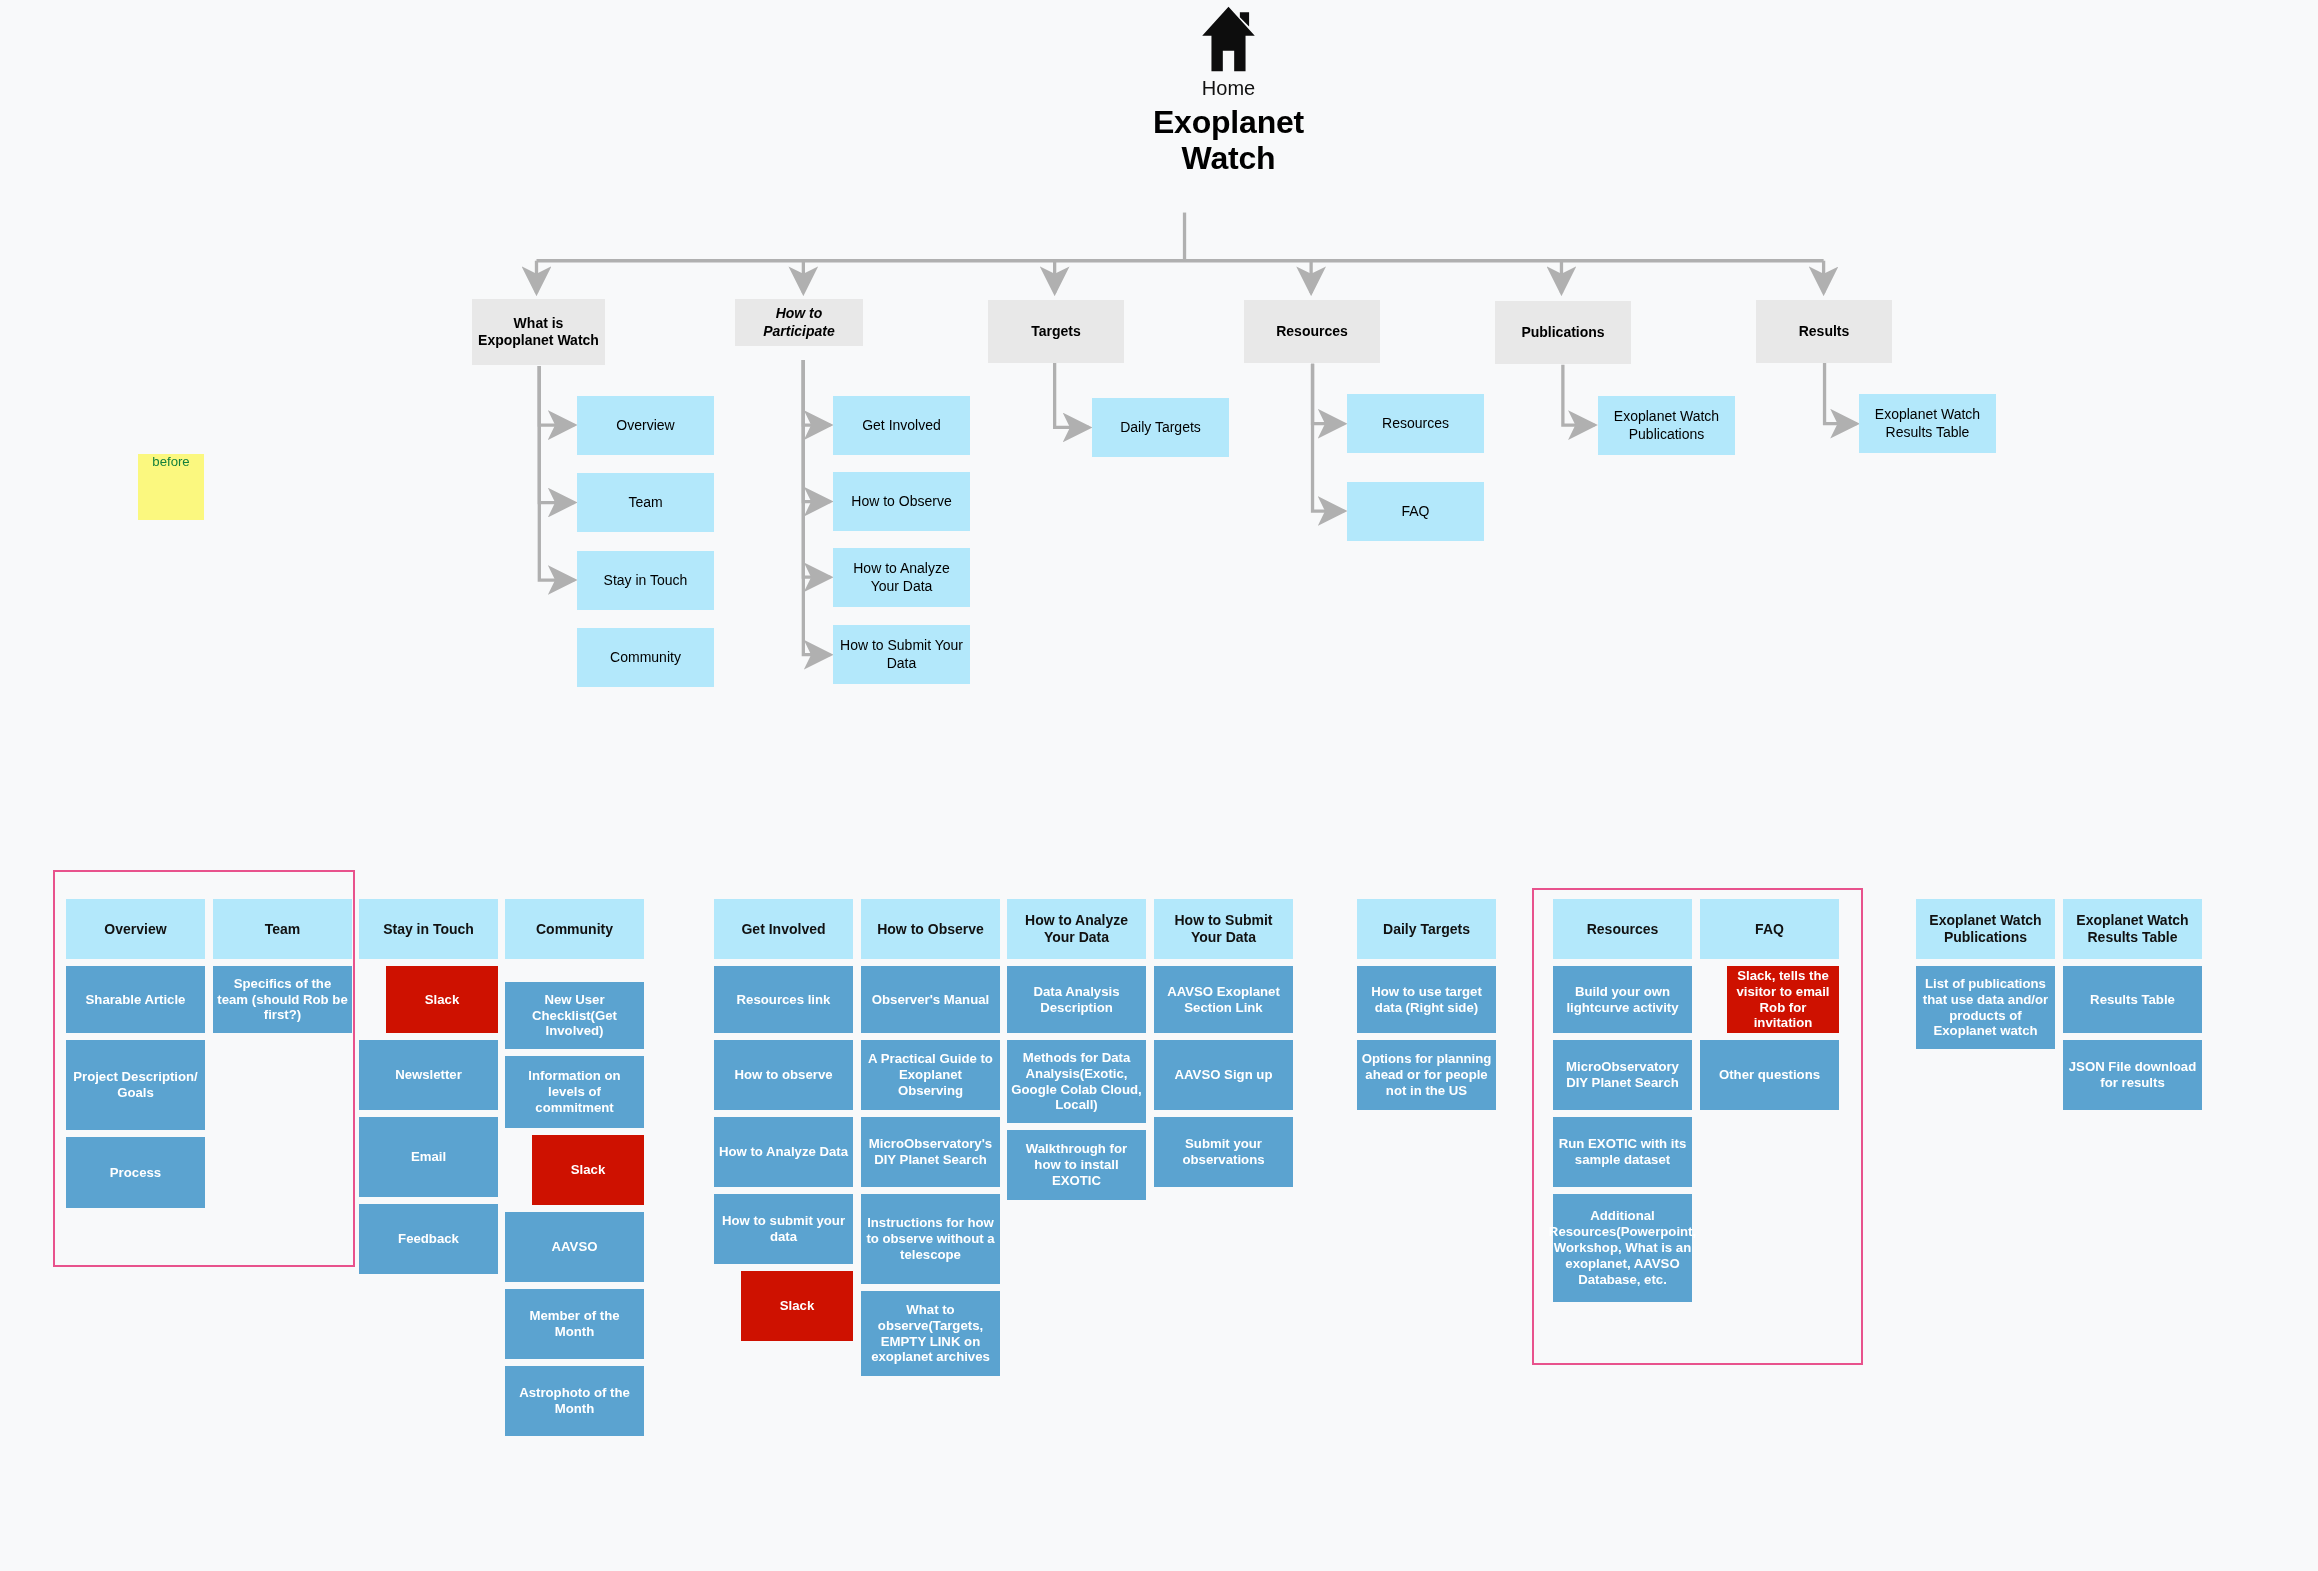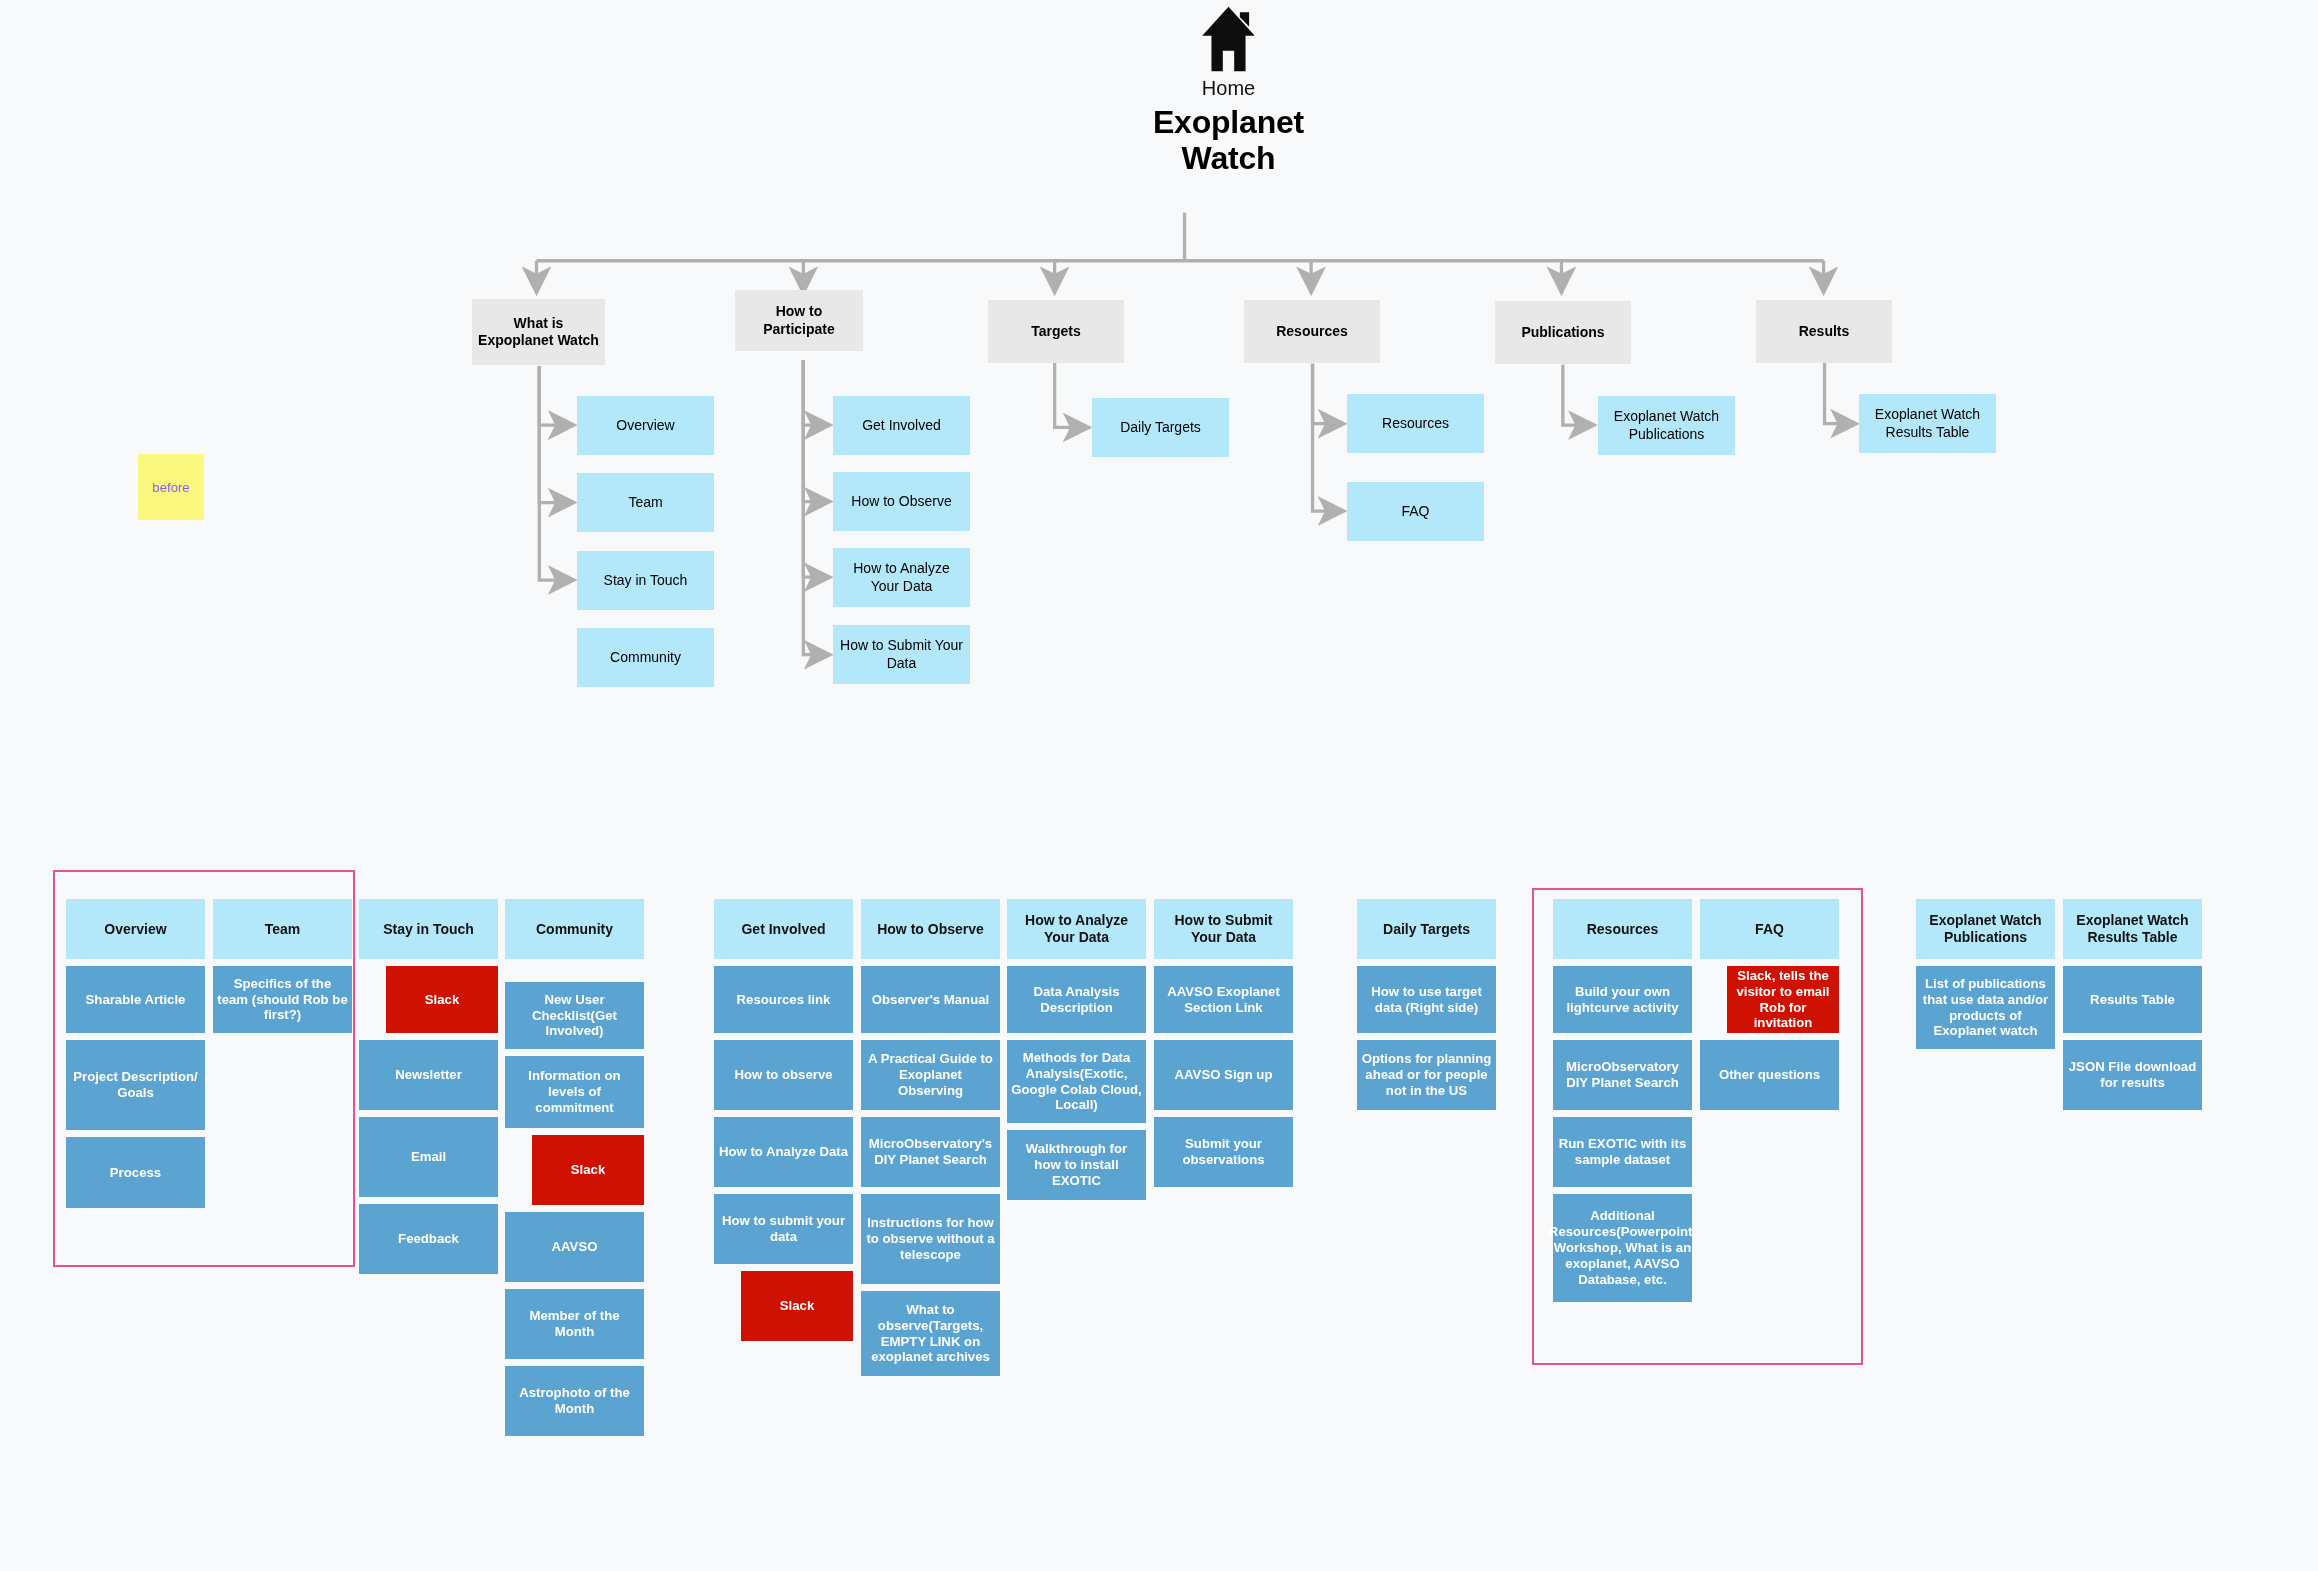--- a/index.html
+++ b/index.html
@@ -43,22 +43,22 @@
   }
   .cell.head{background:#b3e8fb;color:#111;font-weight:700;font-size:14px;}
   .cell.item{background:#5ba3d0;color:#ffffff;font-weight:700;font-size:13.2px;}
   .cell.alert{background:#ce1100;color:#ffffff;font-weight:700;font-size:13.2px;margin-left:27px;}
 
   
   .frame{position:absolute;border:2.4px solid #e8528c;box-sizing:border-box;background:transparent;}
 
   
   .sticky{
-    position:absolute;background:#fbf87f;display:flex;align-items:center;justify-content:center;
-    font-size:13.2px;color:#8b5cf6;
+    position:absolute;background:#fbf87f;display:flex;align-items:flex-start;justify-content:center;
+    font-size:13.2px;color:#15803d;
   }
 </style>
 </head>
 <body>
 
 <div class="canvas">
 
   <div class="clipped-top"></div>
 
   <div class="home-node">
@@ -108,21 +108,21 @@
 
       <path d="M3308,772 L3308,900 L3375,900" marker-end="url(#ah)"></path>
 
       <path d="M3862,768 L3862,897 L3930,897" marker-end="url(#ah)"></path>
     </g>
   </svg>
 
   <div class="node lvl1" style="left:472px;top:299px;width:133px;height:66px;">
     <span>What is Expoplanet Watch</span>
   </div>
-  <div class="node lvl1" style="left:735px;top:290px;width:128px;height:61px;">
+  <div class="node lvl1" style="left:735px;top:299px;width:128px;height:47px;font-style:italic;">
     <span>How to Participate</span>
   </div>
   <div class="node lvl1" style="left:988px;top:300px;width:136px;height:63px;">
     <span>Targets</span>
   </div>
   <div class="node lvl1" style="left:1244px;top:300px;width:136px;height:63px;">
     <span>Resources</span>
   </div>
   <div class="node lvl1" style="left:1495px;top:301px;width:136px;height:63px;">
     <span>Publications</span>

